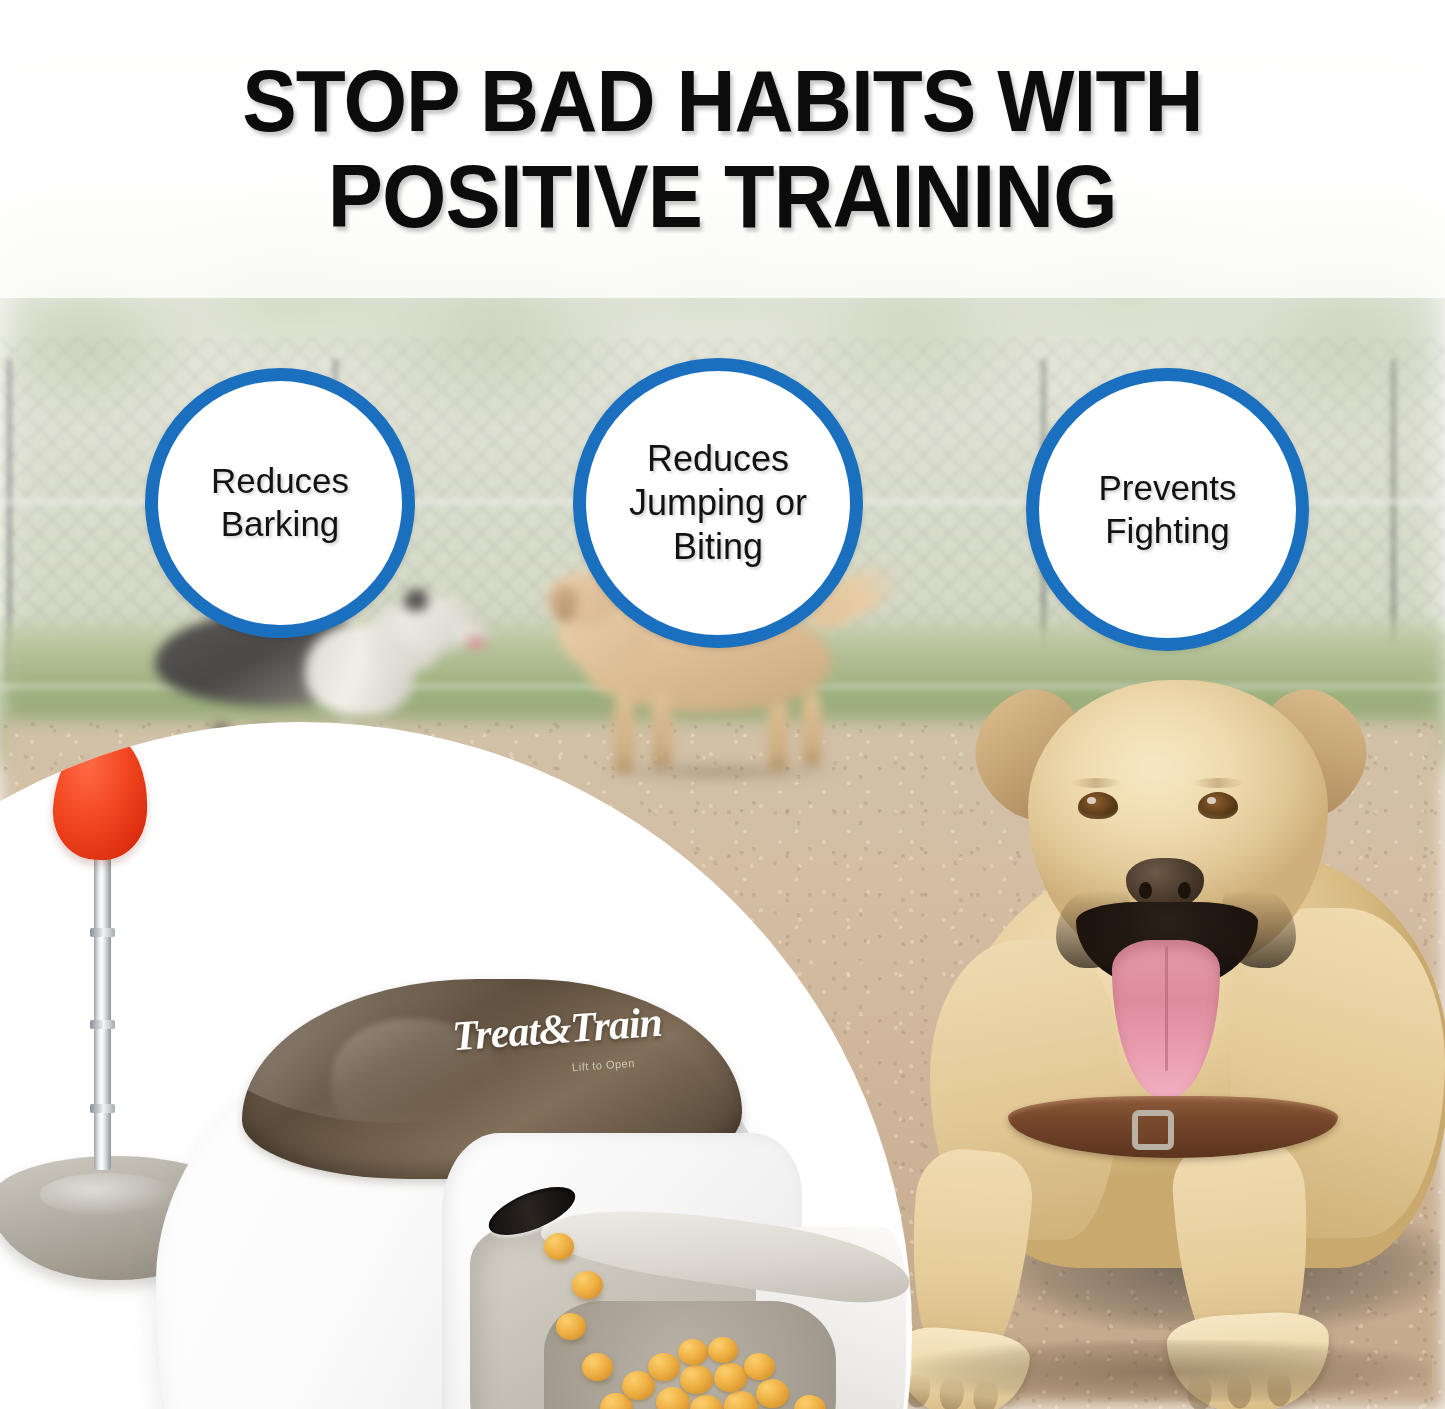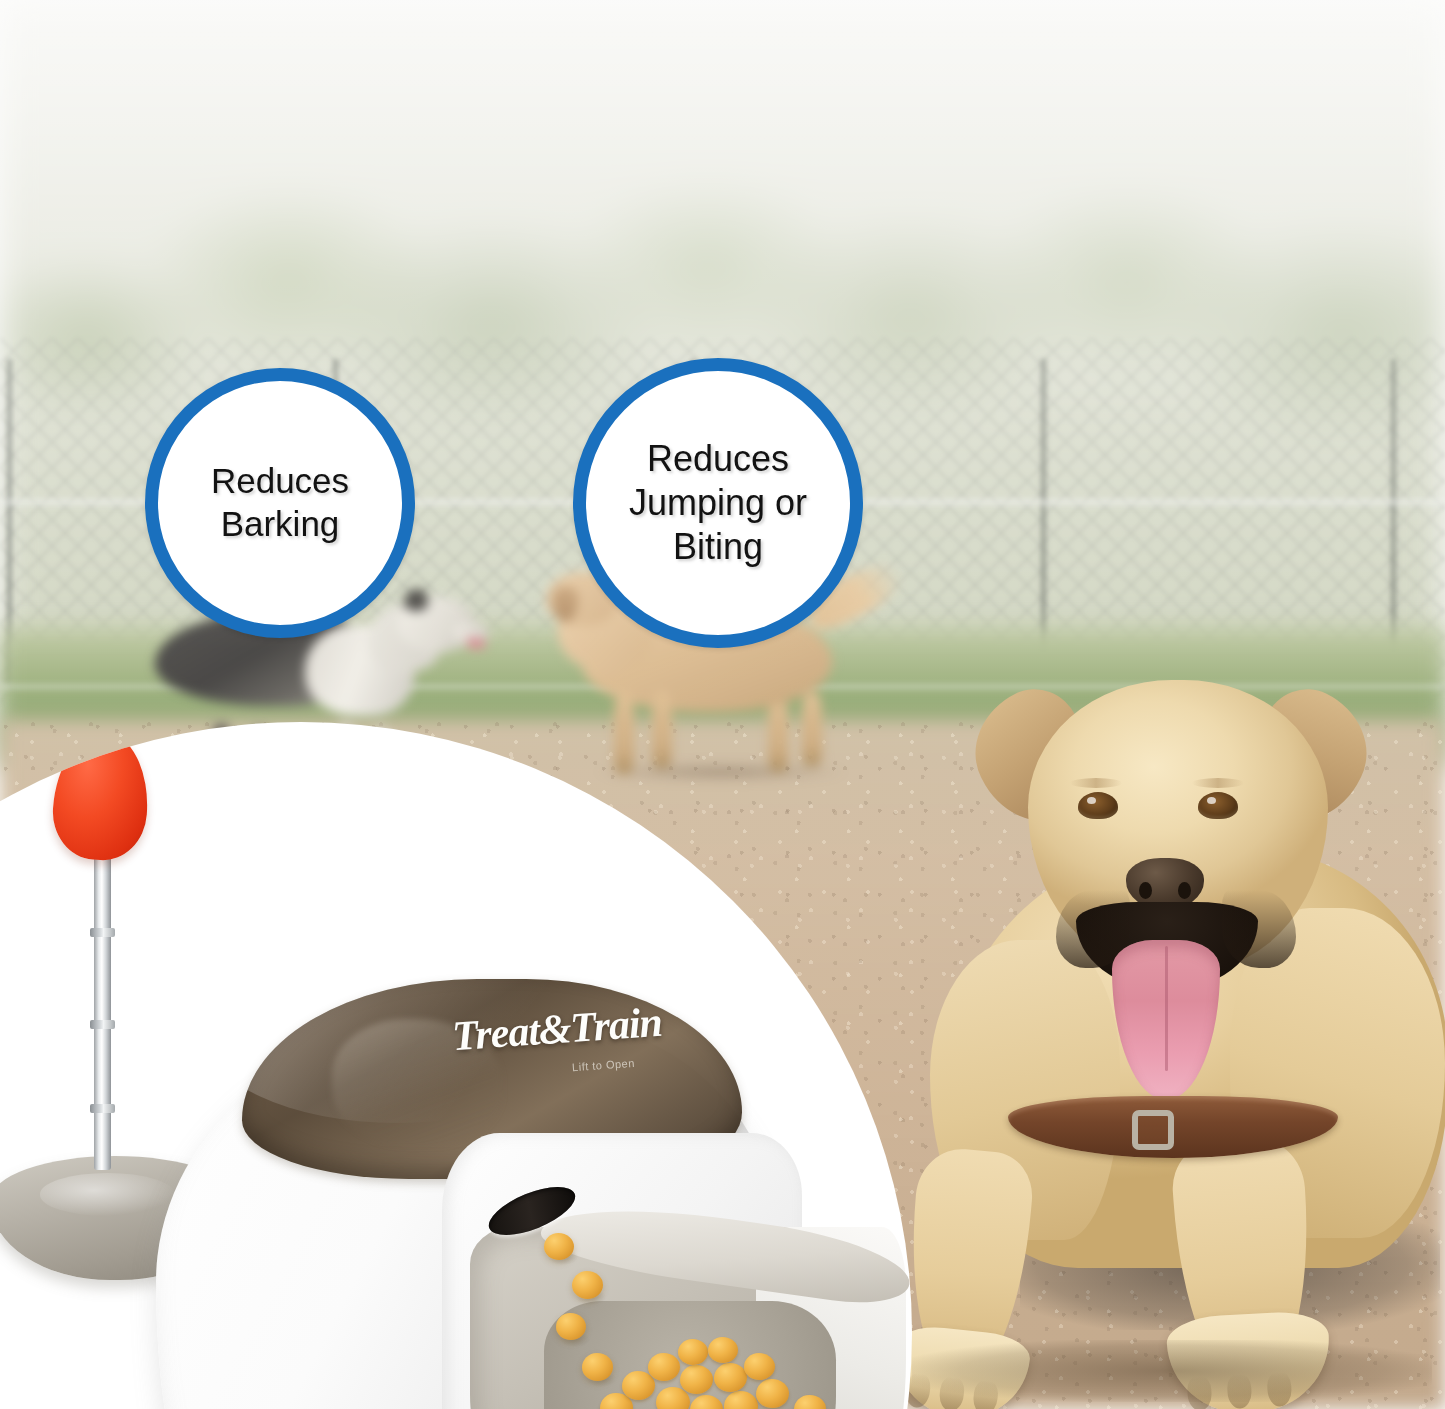--- a/index.html
+++ b/index.html
@@ -711,15 +711,23 @@
 
   <div class="feature-circle" id="circle-0">
     <div class="label">Reduces
 Barking</div>
   </div>
   <div class="feature-circle" id="circle-1">
     <div class="label">Reduces
 Jumping or
 Biting</div>
   </div>
-
+  <div class="feature-circle" id="circle-2">
+    <div class="label">Prevents
+Fighting</div>
+  </div>
+
+  <div class="headline-band">
+    <div class="headline-line l1">STOP BAD HABITS WITH</div>
+    <div class="headline-line l2">POSITIVE TRAINING</div>
+  </div>
 
 </div>
 
 </body></html>

